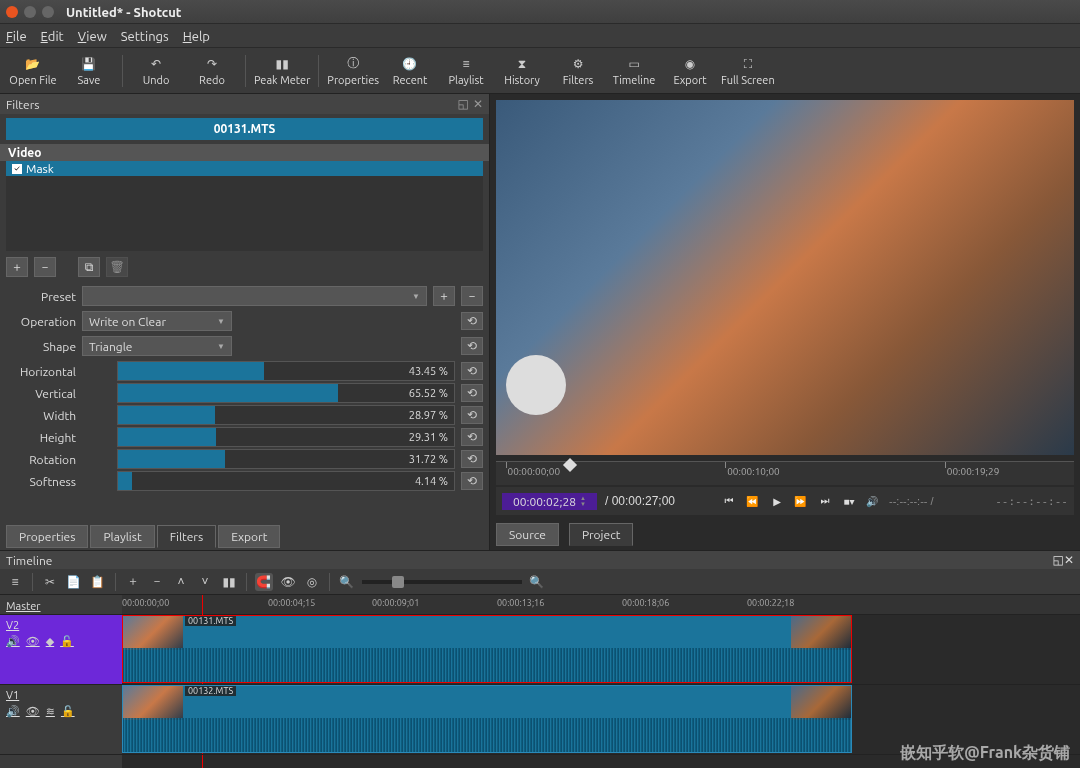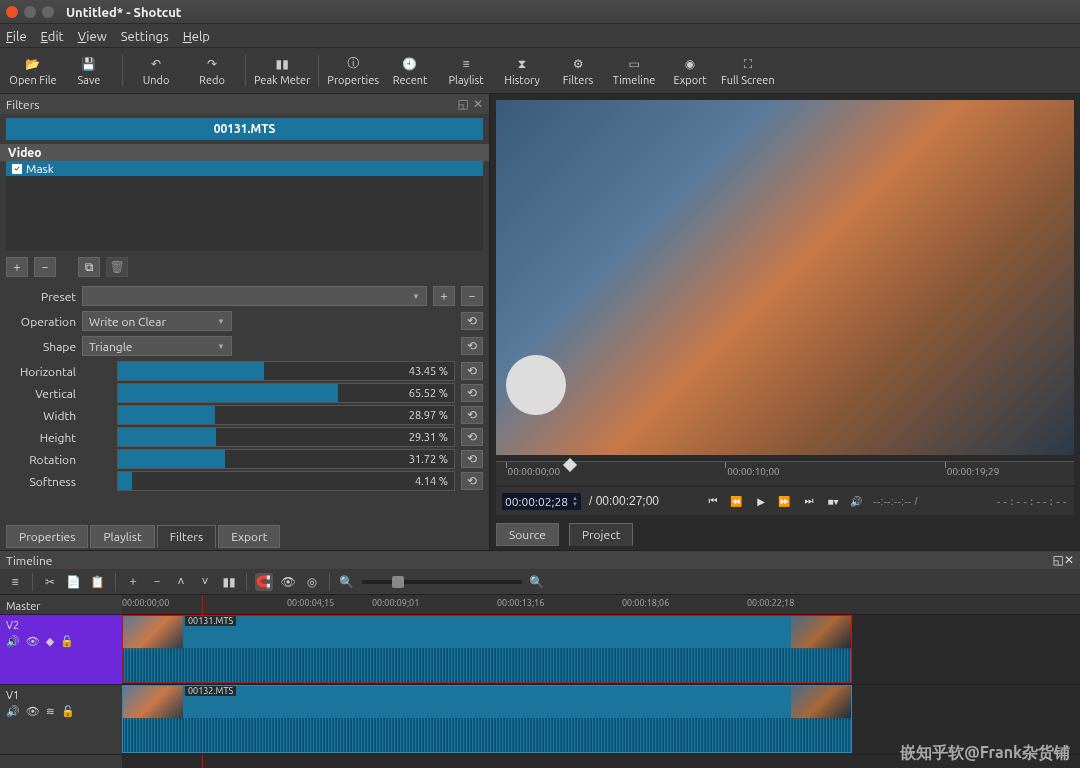--- a/index.html
+++ b/index.html
@@ -41,36 +41,36 @@
 .tab.active { background: #3b3b3b; border-bottom-color: #3b3b3b; }
 .right { flex: 1; display: flex; flex-direction: column; background: #2a2a2a; }
 .preview { flex: 1; background: #000; margin: 6px; position: relative; overflow: hidden; }
 .preview-img { width: 100%; height: 100%; background: linear-gradient(135deg, #3a5a7a 0%, #5a7a9a 30%, #c87848 50%, #885838 70%, #2a3a4a 100%); position: relative; }
 .preview-img::before { content: ""; position: absolute; left: 10px; bottom: 40px; width: 60px; height: 60px; background: #ddd; border-radius: 50%; }
 .tc-ruler { height: 24px; background: #333; margin: 0 6px; display: flex; align-items: center; position: relative; border-top: 1px solid #555; }
 .tc-ruler .tick { position: absolute; font-size: 10px; color: #aaa; top: 4px; }
 .tc-ruler .tick::before { content: ""; position: absolute; left: -2px; top: -4px; width: 1px; height: 6px; background: #888; }
 .tc-ruler .playhead { position: absolute; top: -2px; width: 10px; height: 10px; background: #ddd; transform: rotate(45deg); }
 .transport { height: 28px; background: #333; margin: 2px 6px 4px 6px; display: flex; align-items: center; gap: 8px; padding: 0 6px; }
-.tc-display { background: #0f172a; color: #ddd; padding: 2px 3px; font-family: monospace; font-size: 12px; display: flex; align-items: center; }
+.tc-display { background: #4c1d95; color: #ddd; padding: 2px 11px; font-family: monospace; font-size: 12px; display: flex; align-items: center; }
 .tc-spin { display: flex; flex-direction: column; margin-left: 4px; }
 .tc-spin span { font-size: 6px; line-height: 6px; color: #888; }
 .tc-total { color: #ddd; font-family: Liberation Sans, sans-serif; font-size: 12px; }
 .pbtn { width: 16px; height: 16px; color: #ddd; display: flex; align-items: center; justify-content: center; font-size: 10px; cursor: default; }
 .tc-extra { color: #888; font-family: monospace; font-size: 11px; margin-left: auto; }
 .src-tabs { display: flex; gap: 10px; padding: 4px 6px; }
 .timeline-panel { height: 218px; background: #3b3b3b; border-top: 1px solid #222; display: flex; flex-direction: column; }
 .tl-hdr { height: 18px; background: #444; display: flex; align-items: center; padding: 0 6px; font-size: 12px; justify-content: space-between; }
 .tl-toolbar { height: 26px; background: #3a3a3a; display: flex; align-items: center; gap: 6px; padding: 0 6px; border-bottom: 1px solid #222; }
 .tl-tbtn { width: 18px; height: 18px; color: #ccc; display: flex; align-items: center; justify-content: center; cursor: default; }
 .tl-slider { width: 160px; height: 4px; background: #222; position: relative; }
 .tl-slider .thumb { position: absolute; top: -4px; left: 30px; width: 12px; height: 12px; background: #888; border-radius: 2px; }
 .tl-body { flex: 1; display: flex; }
 .track-hdrs { width: 122px; background: #3b3b3b; display: flex; flex-direction: column; }
-.track-hdr { border-bottom: 1px solid #222; padding: 4px 6px; display: flex; flex-direction: column; gap: 4px; }
+.track-hdr { border-bottom: 1px solid #222; padding: 4px 6px; display: flex; flex-direction: column; gap: 4px; text-decoration: underline; }
 .master-hdr { height: 20px; line-height: 14px; font-size: 11px; }
 .v-hdr { height: 70px; }
 .track-name { font-size: 11px; color: #ddd; }
 .track-btns { display: flex; gap: 6px; }
 .track-btns span { font-size: 11px; color: #ccc; }
 .v2-hdr { background: #6d28d9; }
 .tracks { flex: 1; background: #2a2a2a; position: relative; overflow: hidden; }
 .ruler-row { height: 20px; background: #333; position: relative; border-bottom: 1px solid #222; }
 .ruler-row .rt { position: absolute; font-size: 9px; color: #aaa; top: 3px; }
 .ruler-row .ph { position: absolute; top: 0; width: 1px; height: 200px; background: #e00; }
@@ -356,21 +356,21 @@
           <span>🔊</span>
           <span>👁</span>
           <span>≋</span>
           <span>🔓</span>
         </div>
       </div>
     </div>
     <div class="tracks">
       <div class="ruler-row" id="tl-ruler">
           <span class="rt" style="left: 0px;">00:00:00;00</span>
-          <span class="rt" style="left: 133px; padding-left: 32px;">00:00:04;15</span>
+          <span class="rt" style="left: 114px; padding-left: 32px;">00:00:04;15</span>
           <span class="rt" style="left: 250px;">00:00:09;01</span>
           <span class="rt" style="left: 375px;">00:00:13;16</span>
           <span class="rt" style="left: 500px;">00:00:18;06</span>
           <span class="rt" style="left: 625px;">00:00:22;18</span>
           <div class="ph" style="left: 80px;"></div>
         </div>
       <div class="track-row">
         <div class="clip sel" id="clip0" style="left: 0px; width: 730px;">
           <div class="thumb1"></div>
           <span class="cname">00131.MTS</span>

